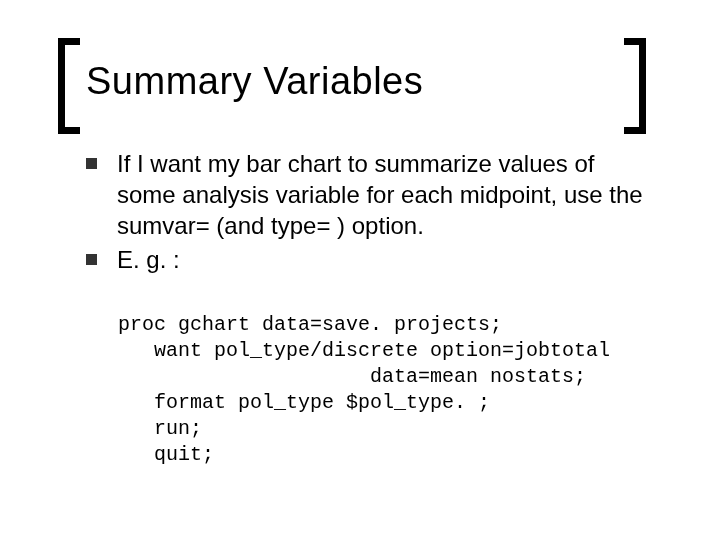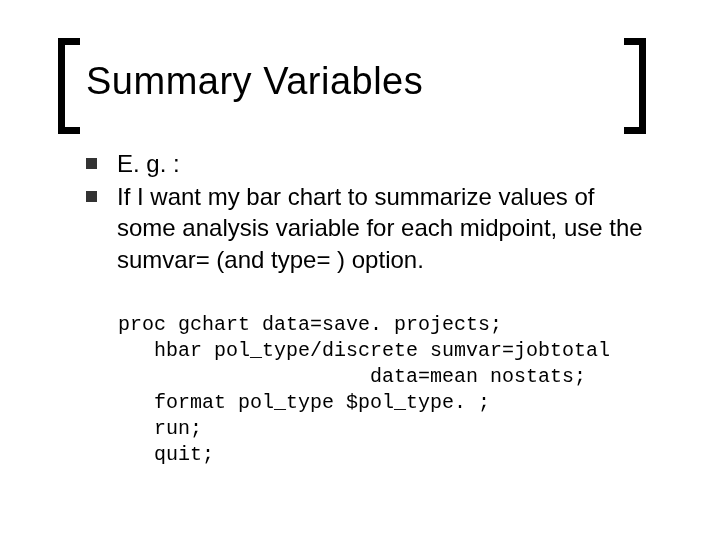--- a/index.html
+++ b/index.html
@@ -99,28 +99,28 @@
 
   <div class="title-wrap">
     <div class="bracket-left"></div>
     <div class="title-text">Summary Variables</div>
     <div class="bracket-right"></div>
   </div>
 
   <div class="body">
     <div class="bullet-row">
       <div class="bullet-square"></div>
-      <div class="bullet-text">E. g. :</div>
+      <div class="bullet-text">If I want my bar chart to summarize values of some analysis variable for each midpoint, use the sumvar= (and type= ) option.</div>
     </div>
     <div class="bullet-row">
       <div class="bullet-square"></div>
-      <div class="bullet-text">If I want my bar chart to summarize values of some analysis variable for each midpoint, use the sumvar= (and type= ) option.</div>
+      <div class="bullet-text">E. g. :</div>
     </div>
   </div>
 
   <div class="code-block"><span class="kw">proc gchart</span><span class="nw"> data=save. projects;</span>
-<span class="kw">   hbar</span><span class="nw"> pol_type/discrete sumvar=jobtotal</span>
+<span class="kw">   want</span><span class="nw"> pol_type/discrete option=jobtotal</span>
 <span class="nw">                     data=mean nostats;</span>
 <span class="kw">   format</span><span class="nw"> pol_type $pol_type. ;</span>
 <span class="kw">   run;</span>
 <span class="kw">   quit;</span></div>
 
 </div>
 
 </body></html>

